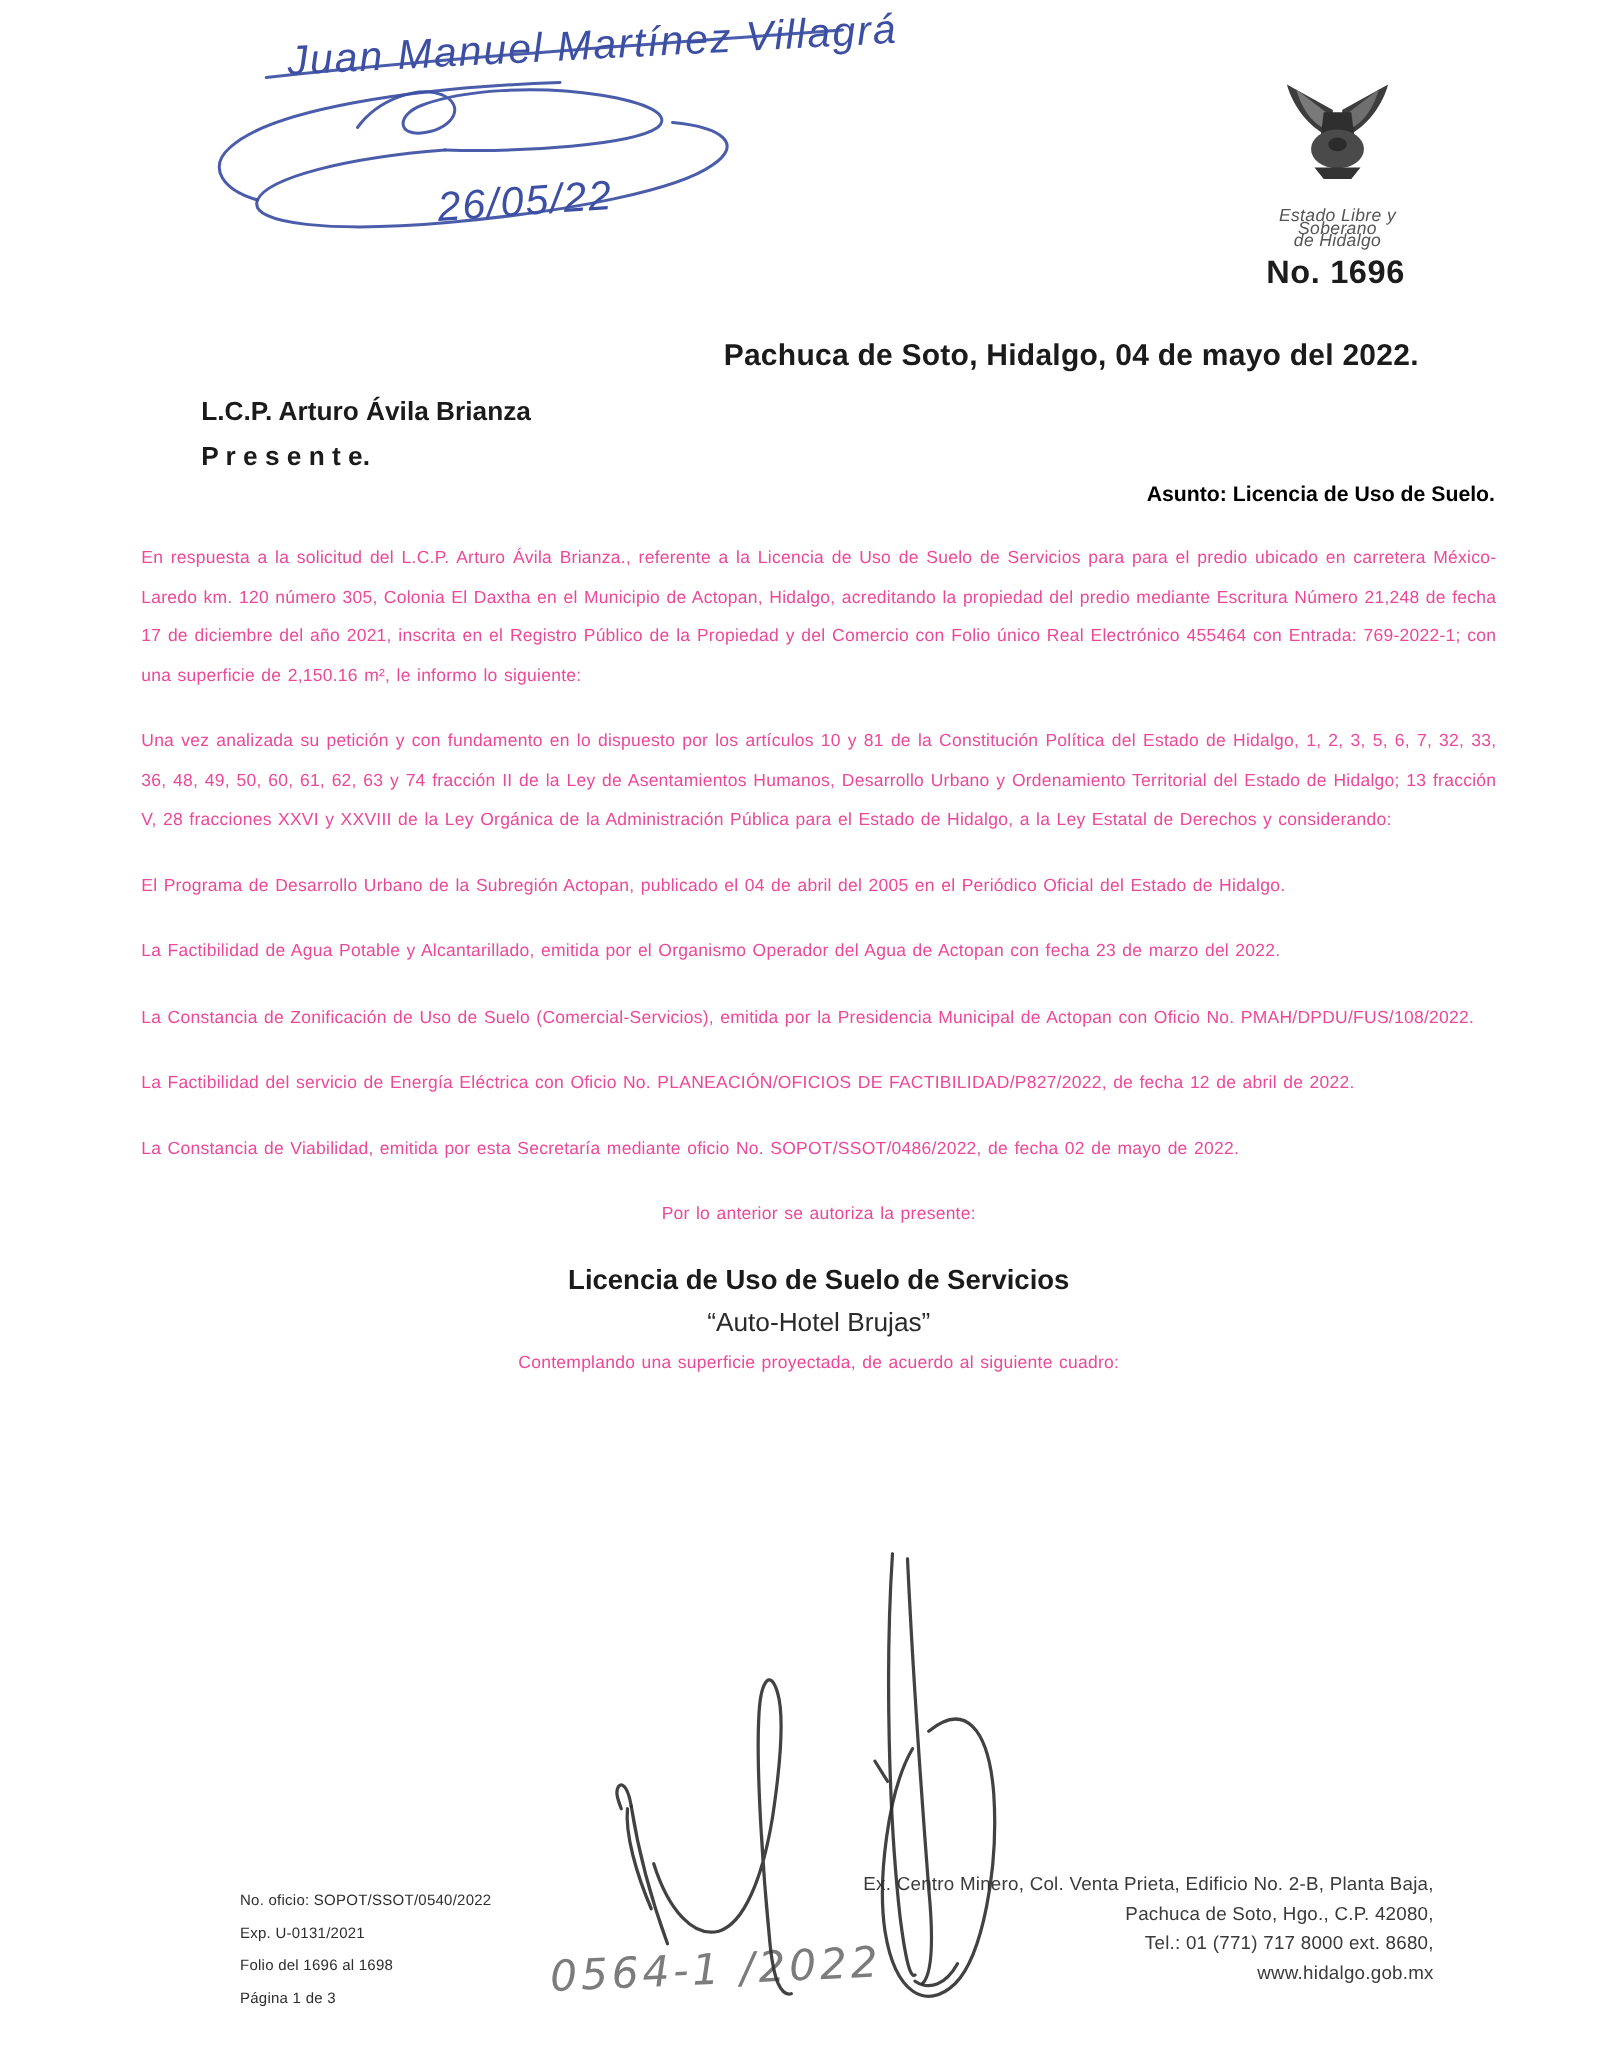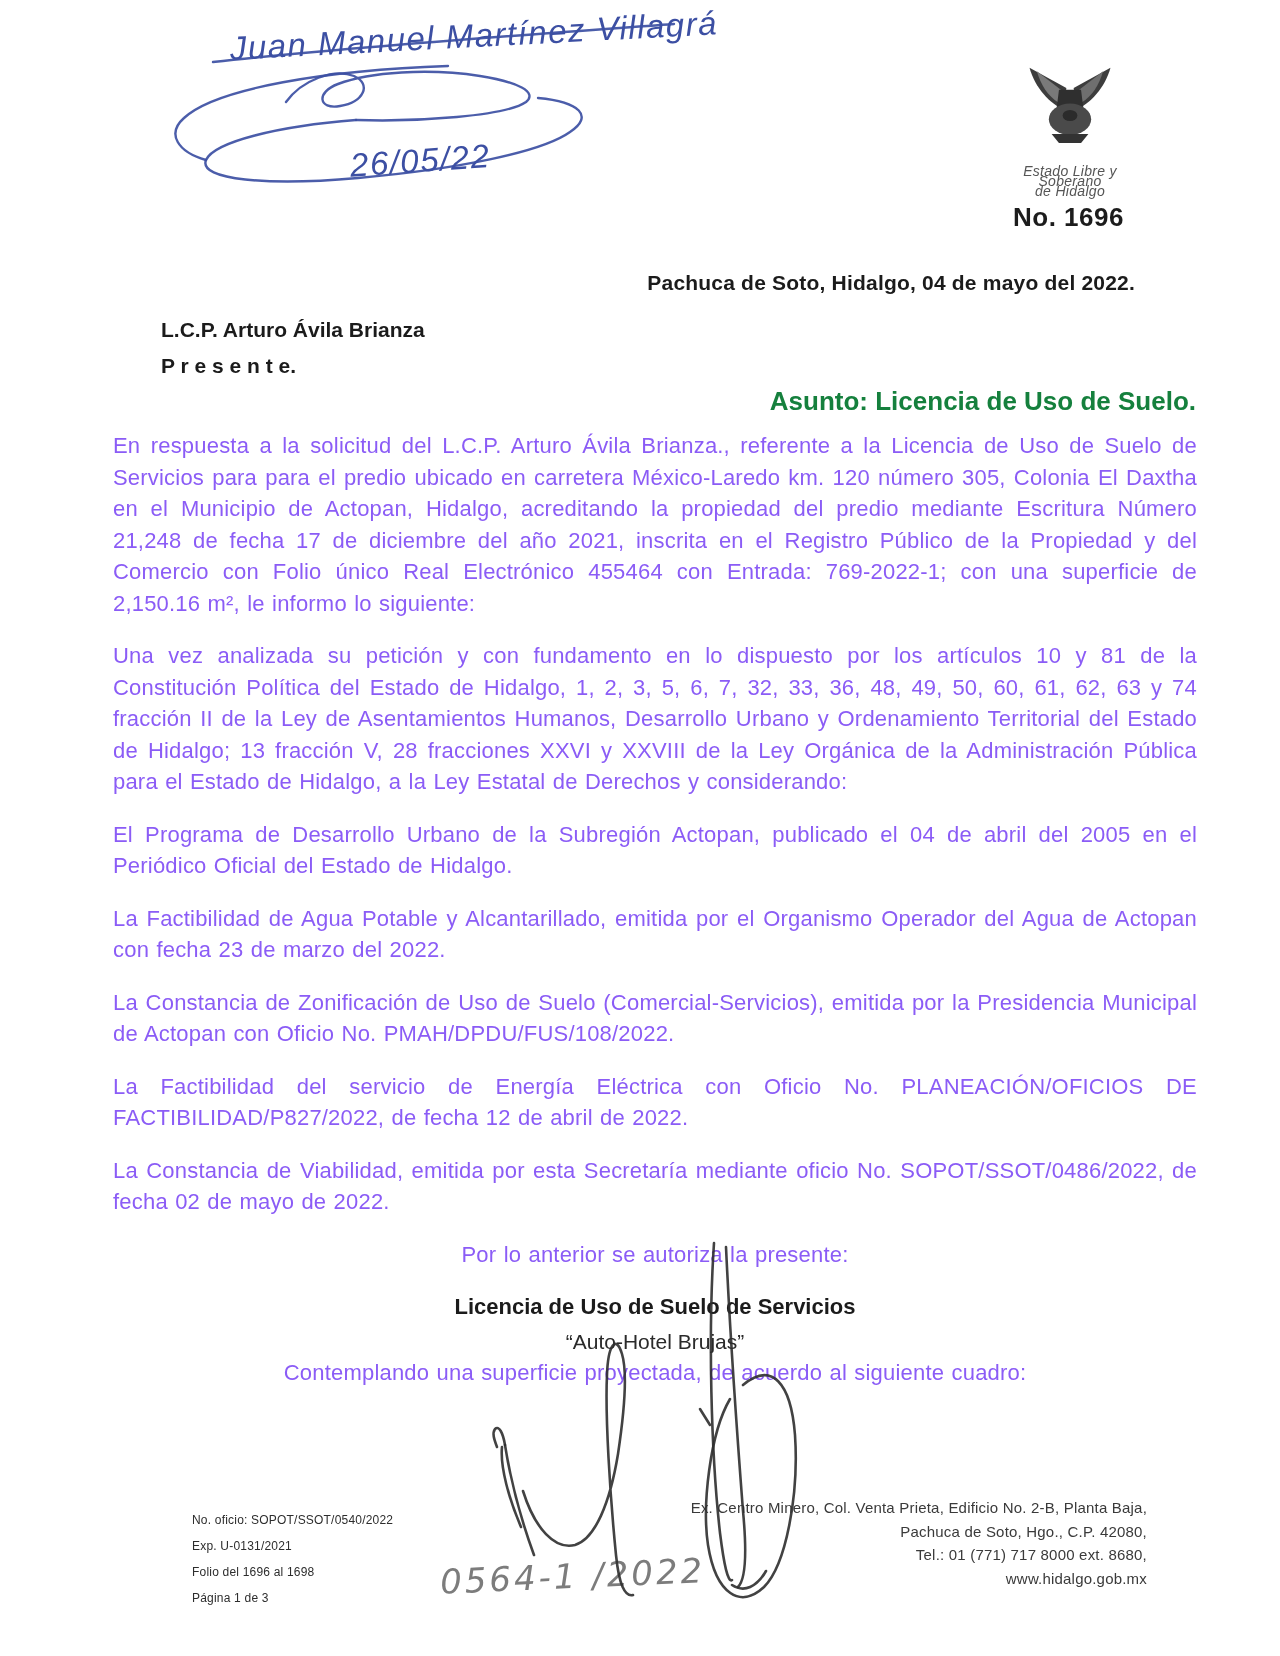--- a/index.html
+++ b/index.html
@@ -14,32 +14,32 @@
   
   .sig-top{position:absolute;left:118px;top:2px;width:600px;height:195px;}
   .sig-top path{fill:none;stroke:#3c4fa3;stroke-width:2.4;stroke-linecap:round;opacity:.92;}
   .sig-top text{fill:#3c4fa3;font-style:italic;letter-spacing:1.5px;}
   
   .seal-wrap{position:absolute;left:1005px;top:60px;width:130px;text-align:center;}
   .seal-svg{width:92px;height:100px;display:inline-block;}
   .seal-caption{font-size:14px;line-height:10px;color:#555;margin-top:2px;letter-spacing:.3px;font-style:italic;}
   .doc-number{position:absolute;left:1013px;top:202px;font-size:26px;font-weight:bold;color:#1c1c1c;letter-spacing:.5px;}
   
-  .dateline{position:absolute;right:145px;top:271px;font-size:21px;font-weight:bold;color:#1b1b1b;letter-spacing:.2px;}
+  .dateline{position:absolute;right:145px;top:271px;font-size:24px;font-weight:bold;color:#1b1b1b;letter-spacing:.2px;}
   .recipient{position:absolute;left:113px;top:315px;font-size:21px;font-weight:bold;color:#1b1b1b;line-height:30px;margin-left:48px;}
   .recipient .presente{margin-top:6px;}
-  .subject{position:absolute;right:84px;top:386px;font-size:26px;font-weight:bold;color:#15803d;text-align:center;}
+  .subject{position:absolute;right:84px;top:386px;font-size:17px;font-weight:bold;color:#000000;text-align:center;}
   
   .body-text{position:absolute;left:113px;top:430px;width:1084px;}
   .body-text p{
     margin:0 0 21px 0;
-    font-size:22px;line-height:31.5px;
+    font-size:14px;line-height:31.5px;
     text-align:justify;
     letter-spacing:.2px;word-spacing:1px;
-    color:#8b5cf6;
+    color:#ec4899;
   }
   .body-text p.no-justify{text-align:center;}
   .license-title{margin:10px 0 0 0;text-align:center;font-size:22px;font-weight:bold;color:#1b1b1b;line-height:32px;}
   .license-subtitle{margin:4px 0 0 0;text-align:center;font-size:21px;color:#2a2a2a;line-height:30px;}
   .table-intro{margin-top:55px;font-size:20.5px;color:#222;letter-spacing:.2px;}
   
   .footer-left{position:absolute;left:192px;top:1507px;font-size:12px;line-height:26px;color:#2d2d2d;letter-spacing:.2px;}
   .footer-right{position:absolute;right:133px;top:1496px;text-align:right;font-size:15px;line-height:23.5px;color:#3a3a3a;letter-spacing:.2px;}
   .footer-left div,.footer-right div{white-space:nowrap;}
   

